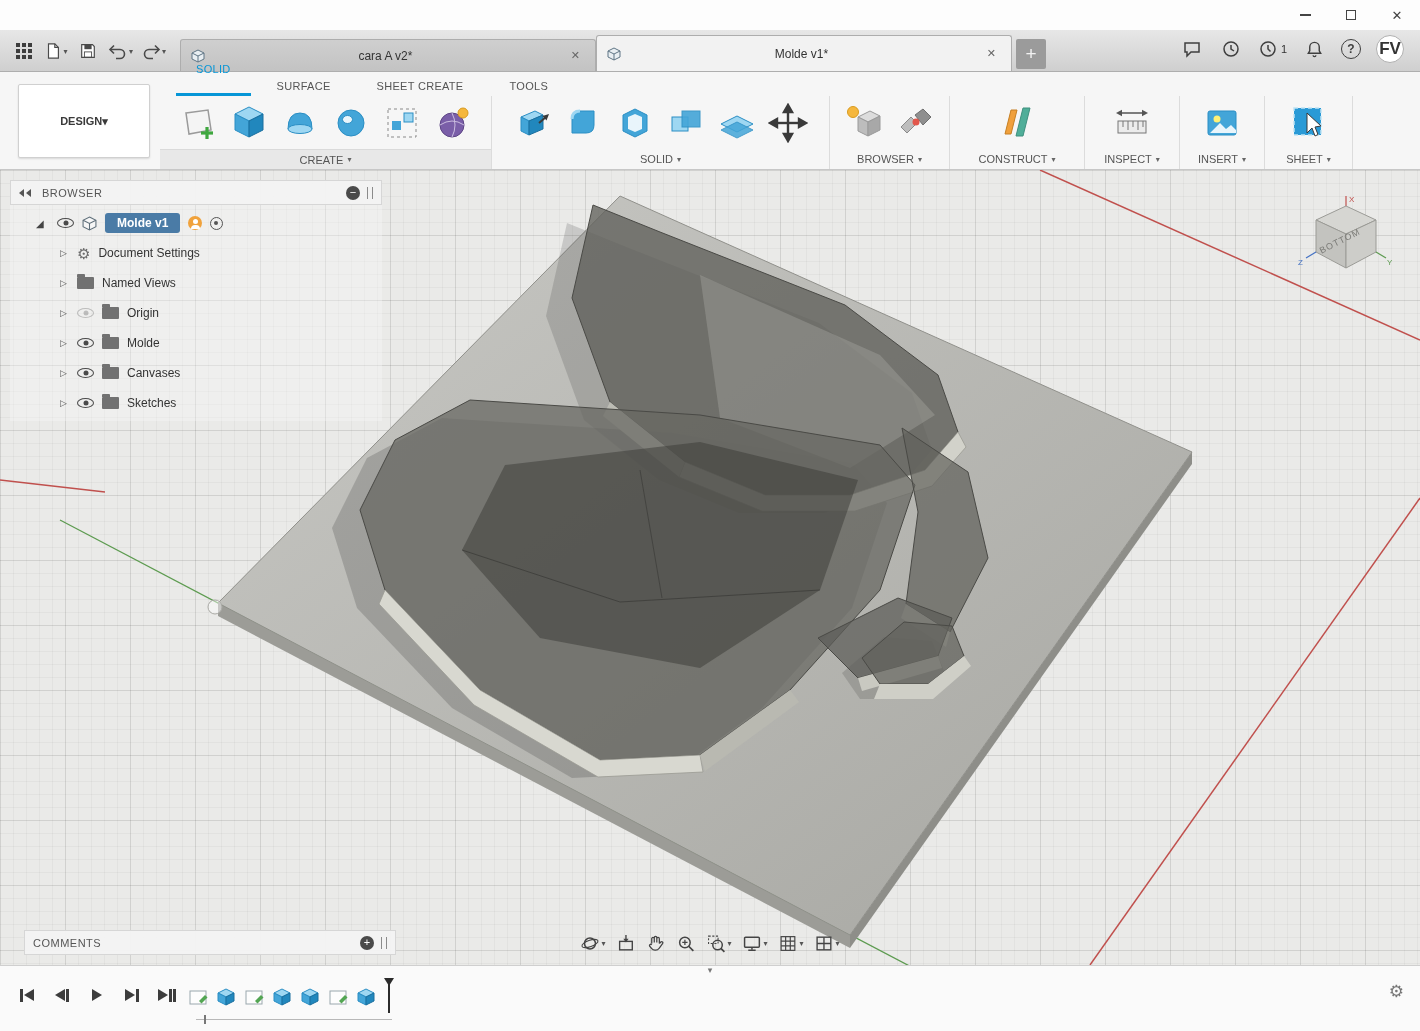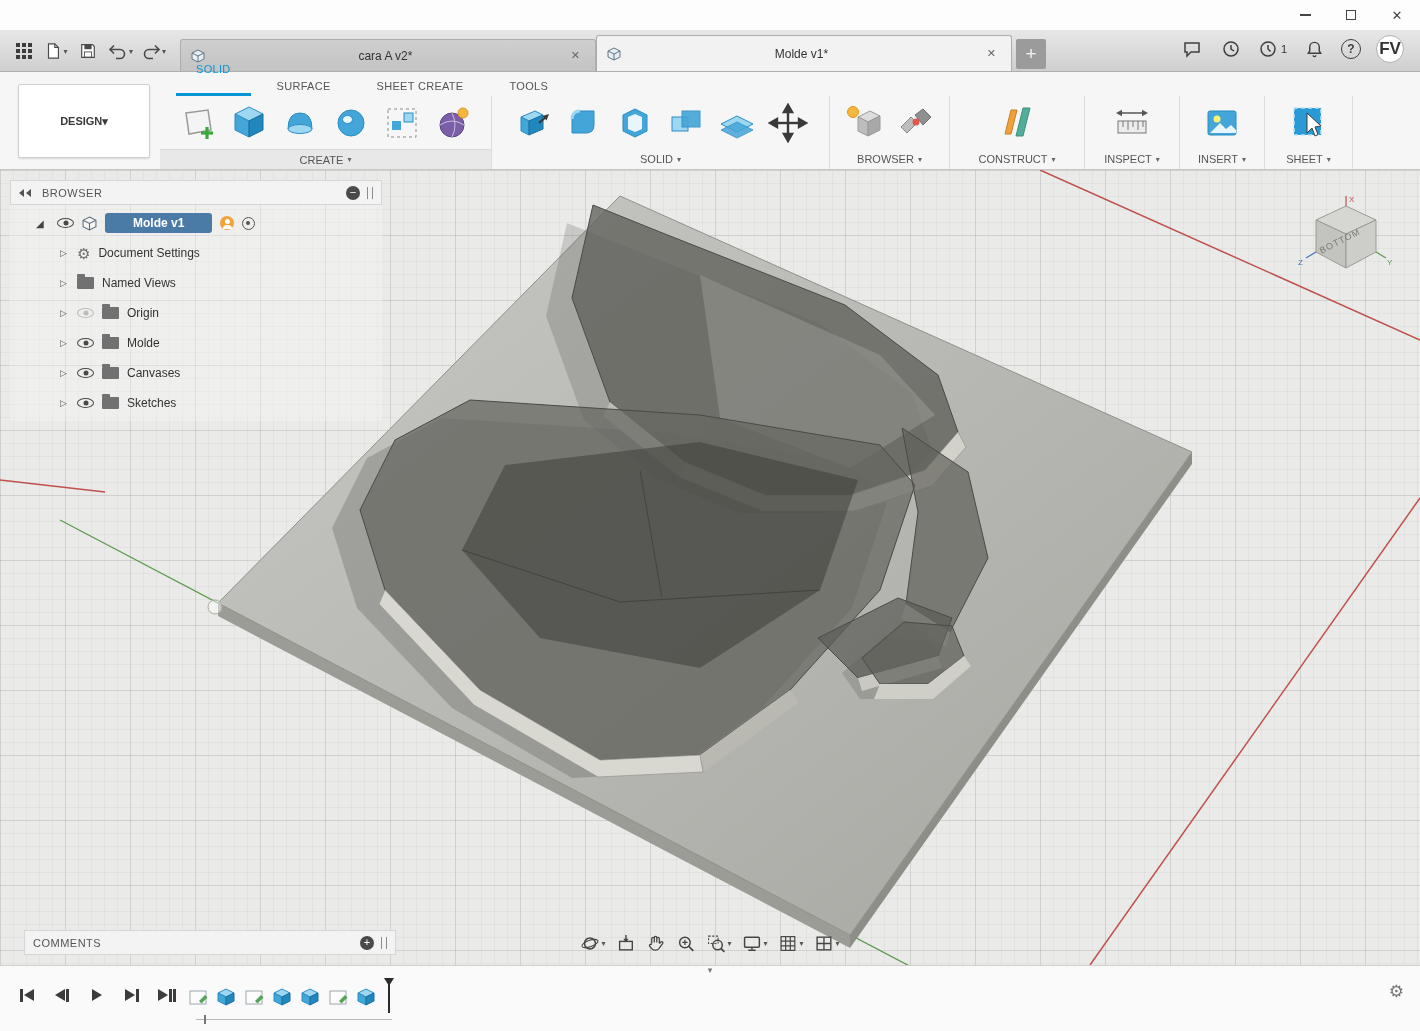--- a/index.html
+++ b/index.html
@@ -59,21 +59,21 @@
 .panel-title{font-size:11px;color:#555;letter-spacing:.5px}
 .chevrons{display:flex}
 .chevrons i{width:0;height:0;border-top:4px solid transparent;border-bottom:4px solid transparent;border-right:5px solid #555;margin-right:2px}
 .header-right{margin-left:auto;display:flex;align-items:center;gap:7px}
 .circle-btn{width:14px;height:14px;border-radius:50%;background:#4a4a4a;color:#fff;font-size:11px;line-height:13px;text-align:center}
 .grip{width:6px;height:12px;border-left:1px solid #8b8b8b;border-right:1px solid #8b8b8b}
 .br-body{padding:3px 0;background:rgba(248,248,248,.35)}
 .br-root{height:30px;display:flex;align-items:center;gap:8px;padding-left:26px}
 .root-tri{font-size:10px;color:#444;width:13px}
 .tri{font-size:9px;color:#555;width:11px;text-align:center}
-.root-pill{background:#4a7ba6;color:#fff;font-size:12px;font-weight:bold;padding:3px 28px;border-radius:3px}
+.root-pill{background:#4a7ba6;color:#fff;font-size:12px;font-weight:bold;padding:3px 12px;border-radius:3px}
 .collab{width:14px;height:14px;border-radius:50%;background:#f0a23c;position:relative}
 .collab::before{content:"";position:absolute;left:4.5px;top:2.5px;width:5px;height:5px;border-radius:50%;background:#fff}
 .collab::after{content:"";position:absolute;left:2.5px;top:8.5px;width:9px;height:4px;border-radius:4px 4px 0 0;background:#fff}
 .radio-ic{width:13px;height:13px;border-radius:50%;border:1.5px solid #555;position:relative}
 .radio-ic::after{content:"";position:absolute;left:3px;top:3px;width:4px;height:4px;border-radius:50%;background:#555}
 .br-row{height:30px;display:flex;align-items:center;gap:8px;padding-left:48px;font-size:12px;color:#333}
 .eye{position:relative;width:17px;height:10px;border:1.5px solid #4a4a4a;border-radius:50%;flex:0 0 auto}
 .eye::after{content:"";position:absolute;left:50%;top:50%;transform:translate(-50%,-50%);width:5px;height:5px;background:#4a4a4a;border-radius:50%}
 .eye.off{opacity:.3}
 .gear-ic{font-size:15px;color:#6d6d6d;line-height:1}

